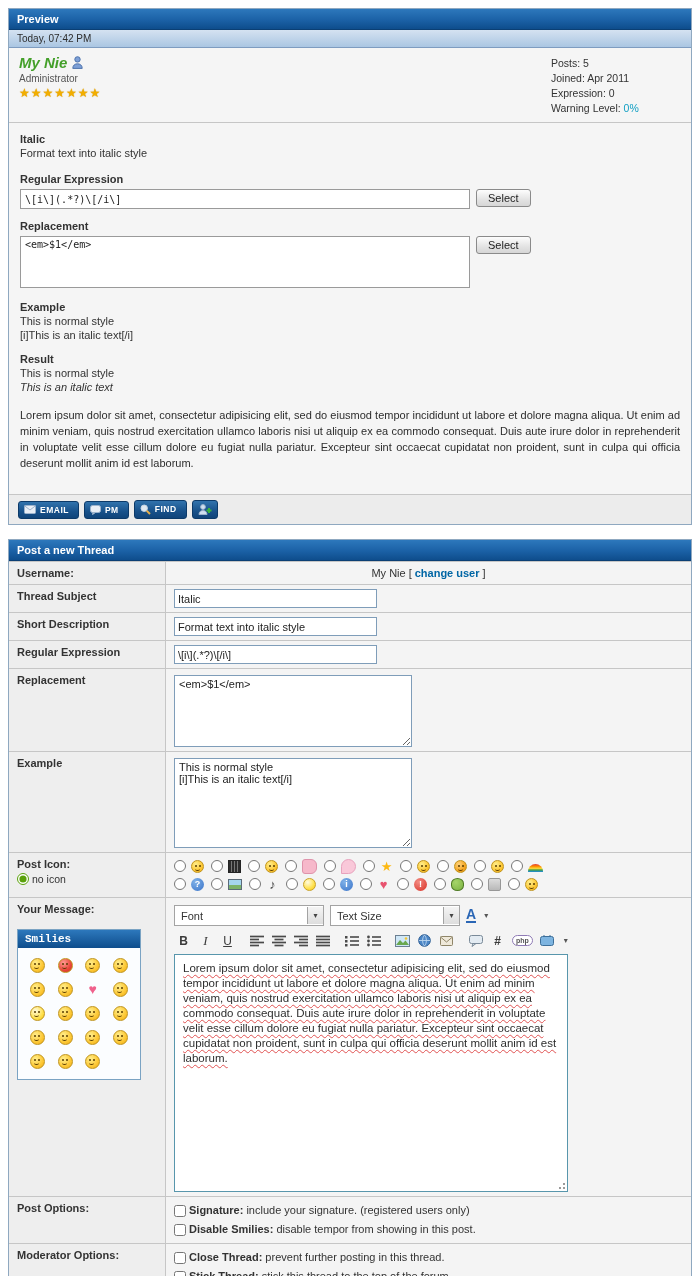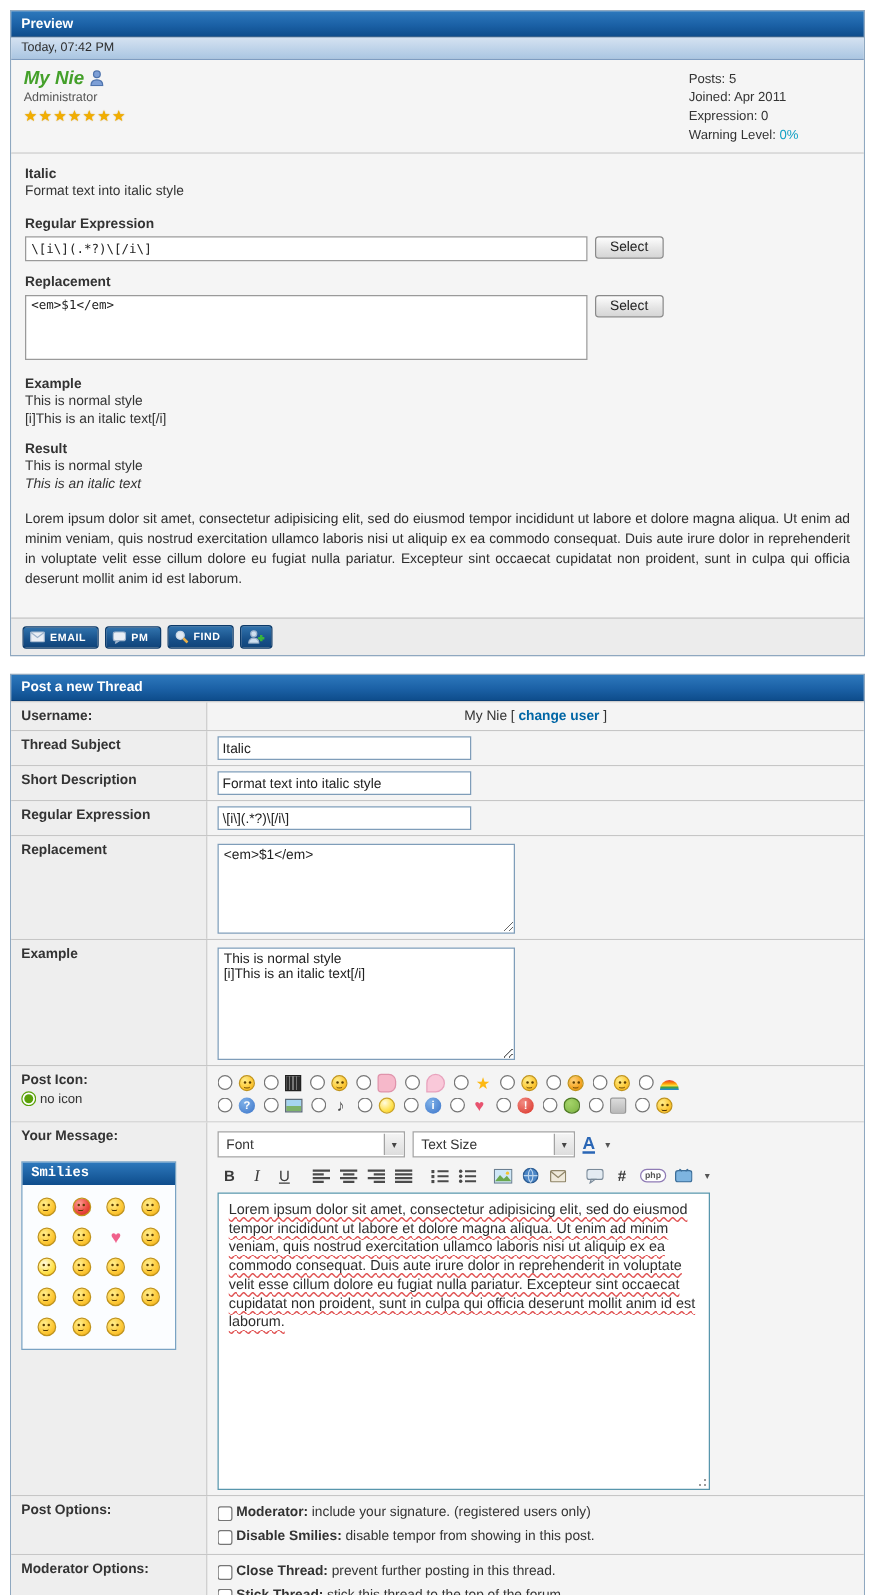--- a/index.html
+++ b/index.html
@@ -486,21 +486,21 @@
         </div>
       </div>
     </div>
 
     <div class="frow">
       <div class="flabel">Post Options:</div>
       <div class="fcontent">
 
       <label class="optline">
             <input type="checkbox" style="">
-            <b>Moderator:</b>
+            <b>Signature:</b>
             <span>include your signature. (registered users only)</span>
           </label>
           <label class="optline">
             <input type="checkbox" style="">
             <b>Disable Smilies:</b>
             <span>disable tempor from showing in this post.</span>
           </label>
         </div>
     </div>
 

